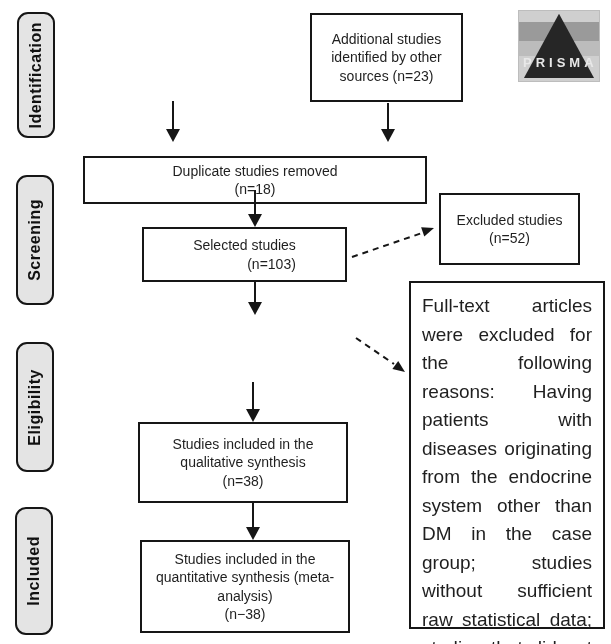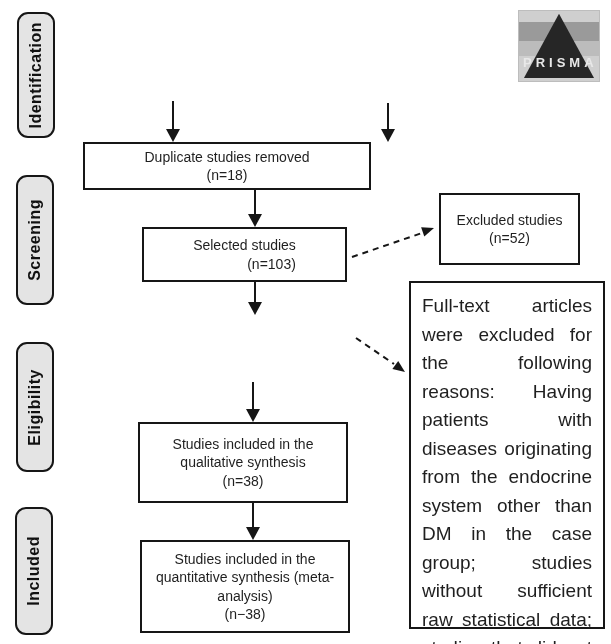--- a/index.html
+++ b/index.html
@@ -23,21 +23,21 @@
   #stage-included{left:15px;top:507px;height:128px;}
   
   .fbox{
     position:absolute;background:#fff;border:2px solid #161616;box-sizing:border-box;
     display:flex;align-items:center;justify-content:center;text-align:center;
     font-size:14px;line-height:1.32;padding:2px 4px;
   }
   .fbox span{white-space:pre-line;}
   #box-identified{left:85px;top:13px;width:212px;height:87px;}
   #box-additional{left:310px;top:13px;width:153px;height:89px;}
-  #box-duplicates{left:83px;top:142px;width:288px;height:48px;}
+  #box-duplicates{left:83px;top:156px;width:344px;height:48px;}
   #box-selected{left:142px;top:227px;width:205px;height:55px;text-align:right;}
   #box-excluded{left:413px;top:193px;width:141px;height:72px;margin-left:26px;}
   #box-fulltext{left:137px;top:315px;width:211px;height:67px;}
   #box-qualitative{left:138px;top:422px;width:210px;height:81px;}
   #box-quantitative{left:140px;top:540px;width:210px;height:93px;}
   #box-reasons{
     left:409px;top:281px;width:196px;height:348px;
     align-items:flex-start;text-align:justify;text-justify:inter-word;
     font-size:19px;line-height:1.5;padding:9px 11px;
   }
@@ -74,20 +74,25 @@
   <div class="stage" id="stage-screening">
     <span>Screening</span>
   </div>
   <div class="stage" id="stage-eligibility">
     <span>Eligibility</span>
   </div>
   <div class="stage" id="stage-included">
     <span>Included</span>
   </div>
 
+  <div class="fbox" id="box-additional">
+    <span>Additional studies
+identified by other
+sources (n=23)</span>
+  </div>
   <div class="fbox" id="box-duplicates">
     <span>Duplicate studies removed
 (n=18)</span>
   </div>
   <div class="fbox" id="box-selected">
     <span>Selected studies
 (n=103)</span>
   </div>
   <div class="fbox" id="box-excluded">
     <span>Excluded studies

